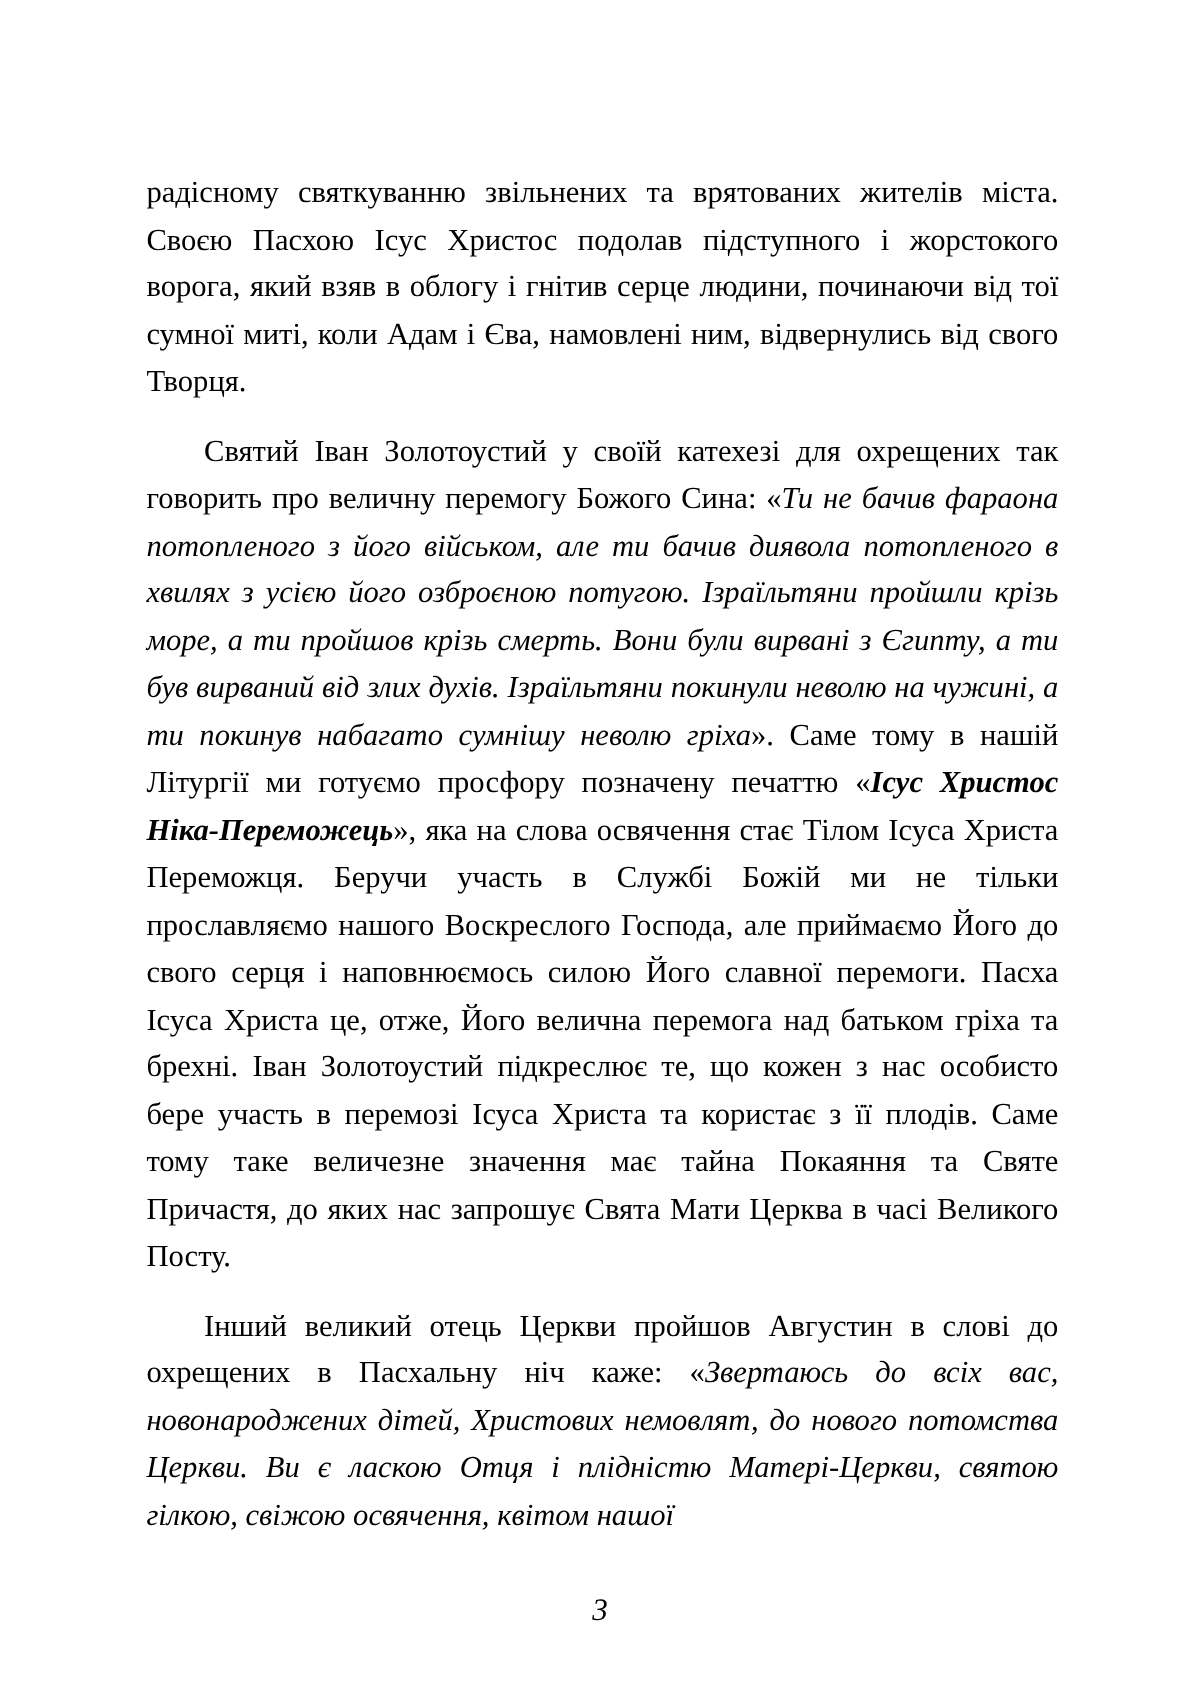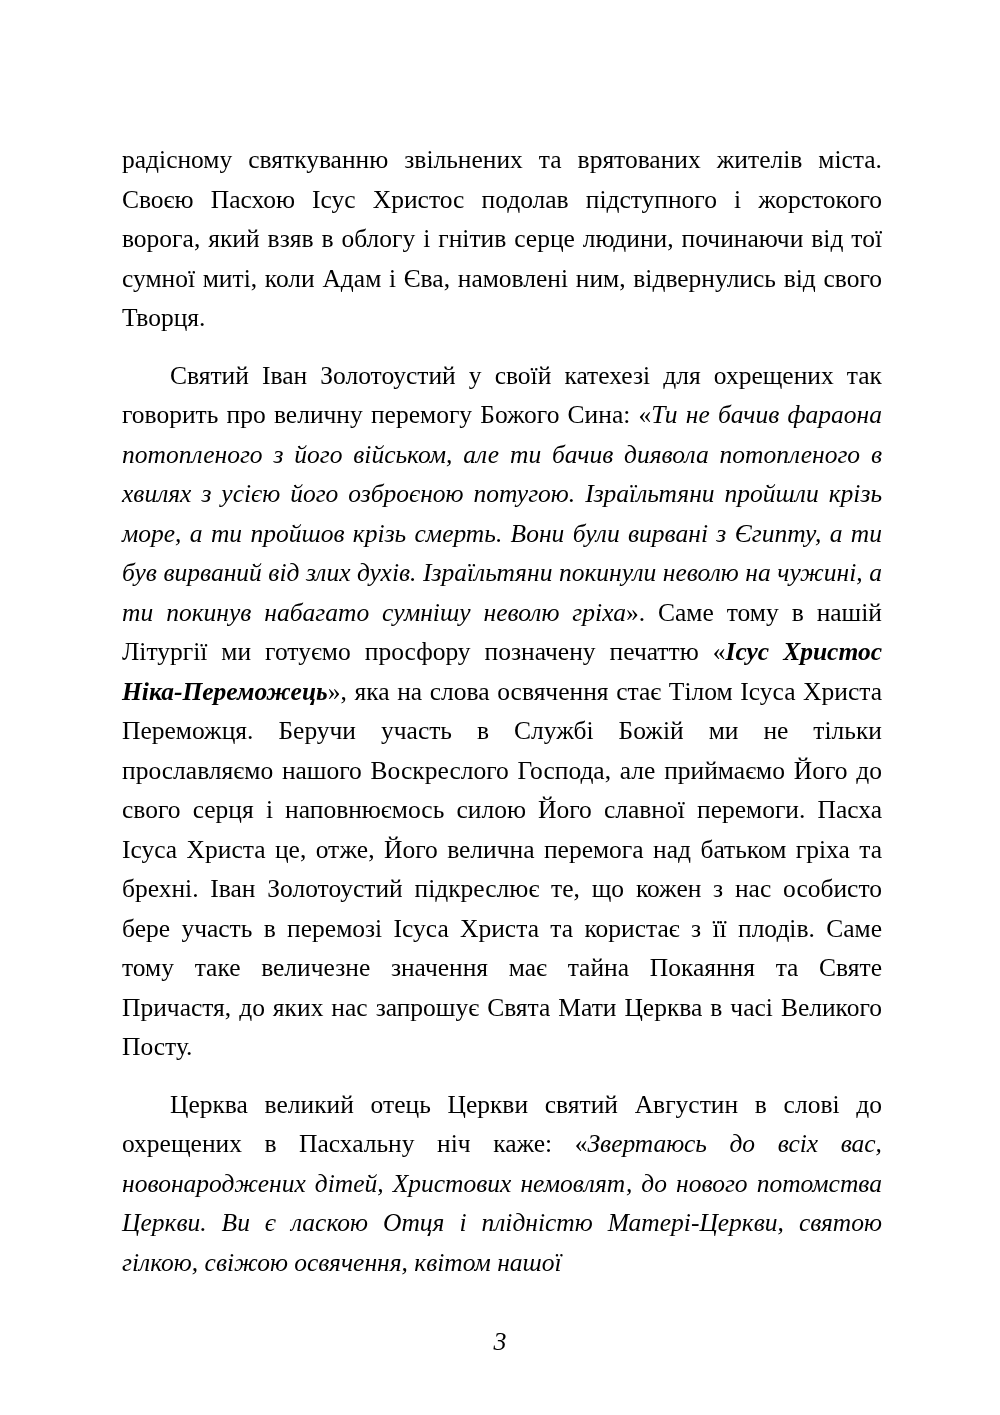--- a/index.html
+++ b/index.html
@@ -63,20 +63,20 @@
 
     <p class="para">
       <span>радісному святкуванню звільнених та врятованих жителів міста. Своєю Пасхою Ісус Христос подолав підступного і жорстокого ворога, який взяв в облогу і гнітив серце людини, починаючи від тої сумної миті, коли Адам і Єва, намовлені ним, відвернулись від свого Творця.</span>
     </p>
 
     <p class="para indent">
       <span>Святий Іван Золотоустий у своїй катехезі для охрещених так говорить про величну перемогу Божого Сина: «</span><span class="quote-italic">Ти не бачив фараона потопленого з його військом, але ти бачив диявола потопленого в хвилях з усією його озброєною потугою. Ізраїльтяни пройшли крізь море, а ти пройшов крізь смерть. Вони були вирвані з Єгипту, а ти був вирваний від злих духів. Ізраїльтяни покинули неволю на чужині, а ти покинув набагато сумнішу неволю гріха</span><span>». Саме тому в нашій Літургії ми готуємо просфору позначену печаттю «</span><span class="bold-italic">Ісус Христос Ніка-Переможець</span><span>», яка на слова освячення стає Тілом Ісуса Христа Переможця. Беручи участь в Службі Божій ми не тільки прославляємо нашого Воскреслого Господа, але приймаємо Його до свого серця і наповнюємось силою Його славної перемоги. Пасха Ісуса Христа це, отже, Його велична перемога над батьком гріха та брехні. Іван Золотоустий підкреслює те, що кожен з нас особисто бере участь в перемозі Ісуса Христа та користає з її плодів. Саме тому таке величезне значення має тайна Покаяння та Святе Причастя, до яких нас запрошує Свята Мати Церква в часі Великого Посту.</span>
     </p>
 
     <p class="para indent">
-      <span>Церква великий отець Церкви святий Августин в слові до охрещених в Пасхальну ніч каже: «</span><span class="quote-italic">Звертаюсь до всіх вас, новонароджених дітей, Христових немовлят, до нового потомства Церкви. Ви є ласкою Отця і плідністю Матері-Церкви, святою гілкою, свіжою освячення, квітом нашої</span>
+      <span>Інший великий отець Церкви пройшов Августин в слові до охрещених в Пасхальну ніч каже: «</span><span class="quote-italic">Звертаюсь до всіх вас, новонароджених дітей, Христових немовлят, до нового потомства Церкви. Ви є ласкою Отця і плідністю Матері-Церкви, святою гілкою, свіжою освячення, квітом нашої</span>
     </p>
 
   </div>
 
   <div class="page-number">3</div>
 
 </div>
 
 </body></html>

